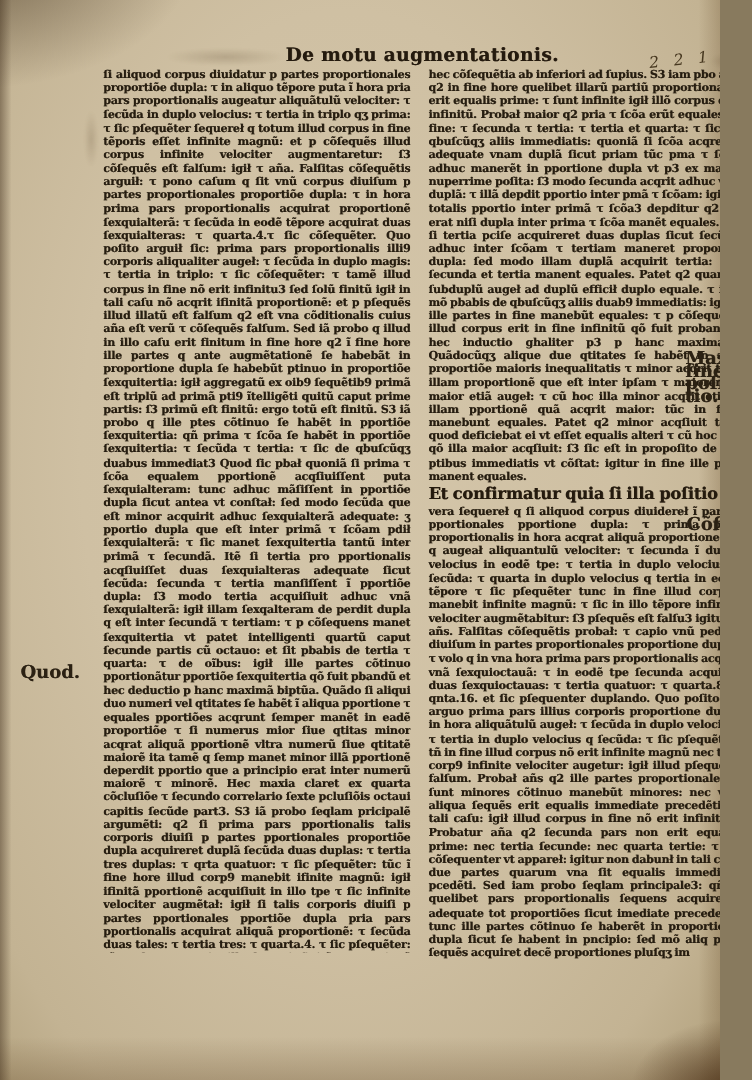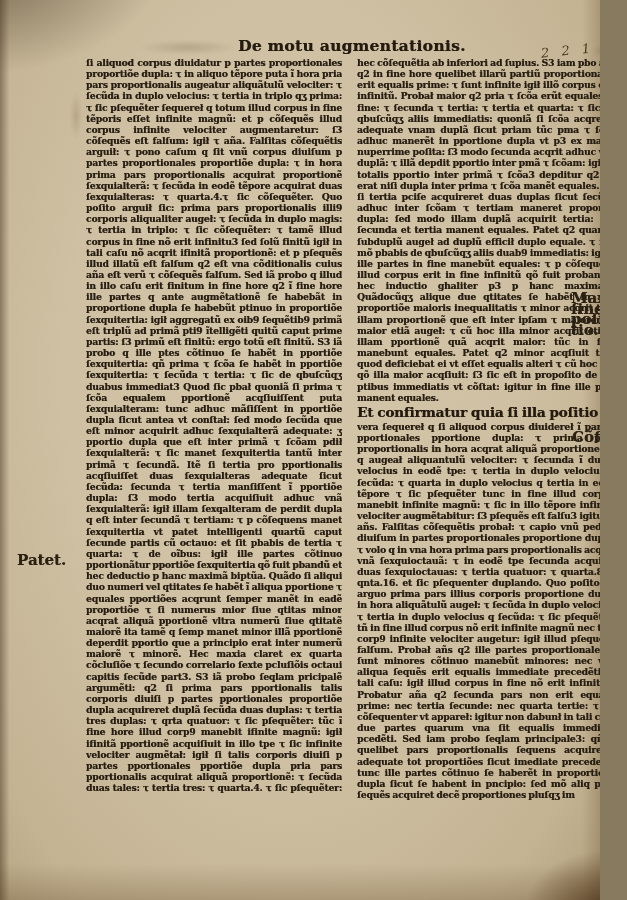--- a/index.html
+++ b/index.html
@@ -72,21 +72,21 @@
   <div class="col col-left">
     <p>ſi aliquod corpus diuidatur p partes proportionales proportiõe dupla: τ in aliquo tẽpore puta ĩ hora pria pars proportionalis augeatur aliquãtulũ velociter: τ ſecũda in duplo velocius: τ tertia in triplo qʒ prima: τ ſic pſequẽter ſequereł q totum illud corpus in fine tẽporis eſſet infinite magnũ: et p cõſequẽs illud corpus infinite velociter augmentaretur: ſ3 cõſequẽs eſt falſum: igił τ aña. Falſitas cõſequẽtis arguił: τ pono caſum q ſit vnũ corpus diuiſum p partes proportionales proportiõe dupla: τ in hora prima pars proportionalis acquirat proportionẽ ſexquialterã: τ ſecũda in eodẽ tẽpore acquirat duas ſexquialteras: τ quarta.4.τ ſic cõſequẽter. Quo poſito arguił ſic: prima pars proportionalis illi9 corporis aliqualiter augeł: τ ſecũda in duplo magis: τ tertia in triplo: τ ſic cõſequẽter: τ tamẽ illud corpus in fine nõ erit infinitu3 ſed ſolũ finitũ igił in tali caſu nõ acqrit ifinitã proportionẽ: et p pſequẽs illud illatũ eſt falſum q2 eſt vna cõditionalis cuius aña eſt verũ τ cõſequẽs falſum. Sed iã probo q illud in illo caſu erit finitum in fine hore q2 ĩ fine hore ille partes q ante augmẽtationẽ ſe habebãt in proportione dupla ſe habebũt ptinuo in proportiõe ſexquitertia: igił aggregatũ ex oib9 ſequẽtib9 primã eſt triplũ ad primã pti9 ĩtelligẽti quitũ caput prime partis: ſ3 primũ eſt finitũ: ergo totũ eſt finitũ. S3 iã probo q ille ptes cõtinuo ſe habẽt in pportiõe ſexquitertia: qñ prima τ ſcõa ſe habẽt in pportiõe ſexquitertia: τ ſecũda τ tertia: τ ſic de qbuſcũqʒ duabus immediat3 Quod ſic pbał quoniã ſi prima τ ſcõa equalem pportionẽ acqſiuiſſent puta ſexquialteram: tunc adhuc mãſiſſent in pportiõe dupla ſicut antea vt conſtał: ſed modo ſecũda que eſt minor acquirit adhuc ſexquialterã adequate: ʒ pportio dupla que eſt inter primã τ ſcõam pdił ſexquialterã: τ ſic manet ſexquitertia tantũ inter primã τ ſecundã. Itẽ ſi tertia pro pportionalis acqſiuiſſet duas ſexquialteras adequate ſicut ſecũda: ſecunda τ tertia manſiſſent ĩ pportiõe dupla: ſ3 modo tertia acquiſiuit adhuc vnã ſexquialterã: igił illam ſexqalteram de perdit dupla q eſt inter ſecundã τ tertiam: τ p cõſequens manet ſexquitertia vt patet intelligenti quartũ caput ſecunde partis cũ octauo: et ſit pbabis de tertia τ quarta: τ de oĩbus: igił ille partes cõtinuo pportionãtur pportiõe ſexquitertia qõ fuit pbandũ et hec deductio p hanc maximã biptũa. Quãdo ſi aliqui duo numeri vel qtitates ſe habẽt ĩ aliqua pportione τ equales pportiões acqrunt ſemper manẽt in eadẽ proportiõe τ ſi numerus mior ſiue qtitas minor acqrat aliquã pportionẽ vltra numerũ ſiue qtitatẽ maiorẽ ita tamẽ q ſemp manet minor illã pportionẽ deperdit pportio que a principio erat inter numerũ maiorẽ τ minorẽ. Hec maxia claret ex quarta cõcluſiõe τ ſecundo correlario ſexte pcluſiõis octaui capitis ſecũde part3. S3 iã probo ſeqlam pricipalẽ argumẽti: q2 ſi prima pars pportionalis talis corporis diuiſi p partes pportionales proportiõe dupla acquireret duplã ſecũda duas duplas: τ tertia tres duplas: τ qrta quatuor: τ ſic pſequẽter: tũc ĩ fine hore illud corp9 manebit ifinite magnũ: igił ifinitã pportionẽ acquiſiuit in illo tpe τ ſic infinite velociter augmẽtał: igił ſi talis corporis diuiſi p partes pportionales pportiõe dupla pria pars pportionalis acquirat aliquã proportionẽ: τ ſecũda duas tales: τ tertia tres: τ quarta.4. τ ſic pſequẽter: tũc tale corpus in illa hora infinitã proportionẽ acqrił: τ ſic ĩfinite velociter augmẽtał: quod fuit pbandũ.</p>
   </div>
 
   <div class="col col-right">
     <p>hec cõſequẽtia ab inferiori ad ſupius. S3 iam pbo añs q2 in fine hore quelibet illarũ partiũ proportionaliũ erit equalis prime: τ ſunt infinite igił illõ corpus erit infinitũ. Probał maior q2 pria τ ſcõa erũt equales in fine: τ ſecunda τ tertia: τ tertia et quarta: τ ſic de qbuſcũqʒ aliis immediatis: quoniã ſi ſcõa acqreret adequate vnam duplã ſicut priam tũc pma τ ſcõa adhuc manerẽt in pportione dupla vt p3 ex maxia nuperrime poſita: ſ3 modo ſecunda acqrit adhuc vnã duplã: τ illã depdit pportio inter pmã τ ſcõam: igitur totalis pportio inter primã τ ſcõa3 depditur q2 nõ erat niſi dupla inter prima τ ſcõa manẽt equales. Itẽ ſi tertia pciſe acquireret duas duplas ſicut ſecũda adhuc inter ſcõam τ tertiam maneret proportio dupla: ſed modo illam duplã acquirit tertia: igił ſecunda et tertia manent equales. Patet q2 quando ſubduplũ augeł ad duplũ efficił duplo equale. τ iſto mõ pbabis de qbuſcũqʒ aliis duab9 immediatis: igił q ille partes in fine manebũt equales: τ p cõſequens illud corpus erit in fine infinitũ qõ fuit probandũ. hec inductio ghaliter p3 p hanc maximam. Quãdocũqʒ alique due qtitates ſe habẽt in aliq proportiõe maioris inequalitatis τ minor acqrit totã illam proportionẽ que eſt inter ipſam τ maiorem q maior etiã augeł: τ cũ hoc illa minor acqrit etiam illam pportionẽ quã acqrit maior: tũc in fine manebunt equales. Patet q2 minor acqſiuit totũ quod deficiebat ei vt eſſet equalis alteri τ cũ hoc illõ qõ illa maior acqſiuit: ſ3 ſic eſt in propoſito de his ptibus immediatis vt cõſtat: igitur in fine ille ptes manent equales.</p>
     <h2 class="sect-head">Et confirmatur quia ſi illa poſitio eẽt</h2>
     <p>vera ſequereł q ſi aliquod corpus diuidereł ĩ partes pportionales pportione dupla: τ prima pars proportionalis in hora acqrat aliquã proportione ita q augeał aliquantulũ velociter: τ ſecunda ĩ duplo velocius in eodẽ tpe: τ tertia in duplo velocius q ſecũda: τ quarta in duplo velocius q tertia in eodẽ tẽpore τ ſic pſequẽter tunc in fine illud corpus manebit infinite magnũ: τ ſic in illo tẽpore infinite velociter augmẽtabitur: ſ3 pſequẽs eſt falſu3 igitur τ añs. Falſitas cõſequẽtis probał: τ capio vnũ pedale diuiſum in partes proportionales proportione dupla: τ volo q in vna hora prima pars proportionalis acqrat vnã ſexquioctauã: τ in eodẽ tpe ſecunda acquirat duas ſexquioctauas: τ tertia quatuor: τ quarta.8. τ qnta.16. et ſic pſequenter duplando. Quo poſito ſic arguo prima pars illius corporis proportione dupla in hora aliquãtulũ augeł: τ ſecũda in duplo velocius: τ tertia in duplo velocius q ſecũda: τ ſic pſequẽter: tñ in fine illud corpus nõ erit infinite magnũ nec tale corp9 infinite velociter augetur: igił illud pſequens falſum. Probał añs q2 ille partes proportionales q ſunt minores cõtinuo manebũt minores: nec vnq aliqua ſequẽs erit equalis immediate precedẽti in tali caſu: igił illud corpus in fine nõ erit infinitum Probatur aña q2 ſecunda pars non erit equalis prime: nec tertia ſecunde: nec quarta tertie: τ ſic cõſequenter vt appareł: igitur non dabunł in tali caſu due partes quarum vna ſit equalis immediata pcedẽti. Sed iam probo ſeqlam principale3: qñ ſi quelibet pars proportionalis ſequens acquireret adequate tot proportiões ſicut imediate precedens: tunc ille partes cõtinuo ſe haberẽt in proportione dupla ſicut ſe habent in pncipio: ſed mõ aliq pars ſequẽs acquiret decẽ proportiones pluſqʒ im</p>
   </div>
 
-  <div class="mnote mnote-left">Patet.</div>
+  <div class="mnote mnote-left">Quod.</div>
 
   <div class="mnote mnote-maxim">
     <div>Maxiã</div>
     <div>ſine poſi</div>
     <div>tio.</div>
   </div>
 
   <div class="mnote mnote-confirm">Cõfirº.</div>
 
 </div>

